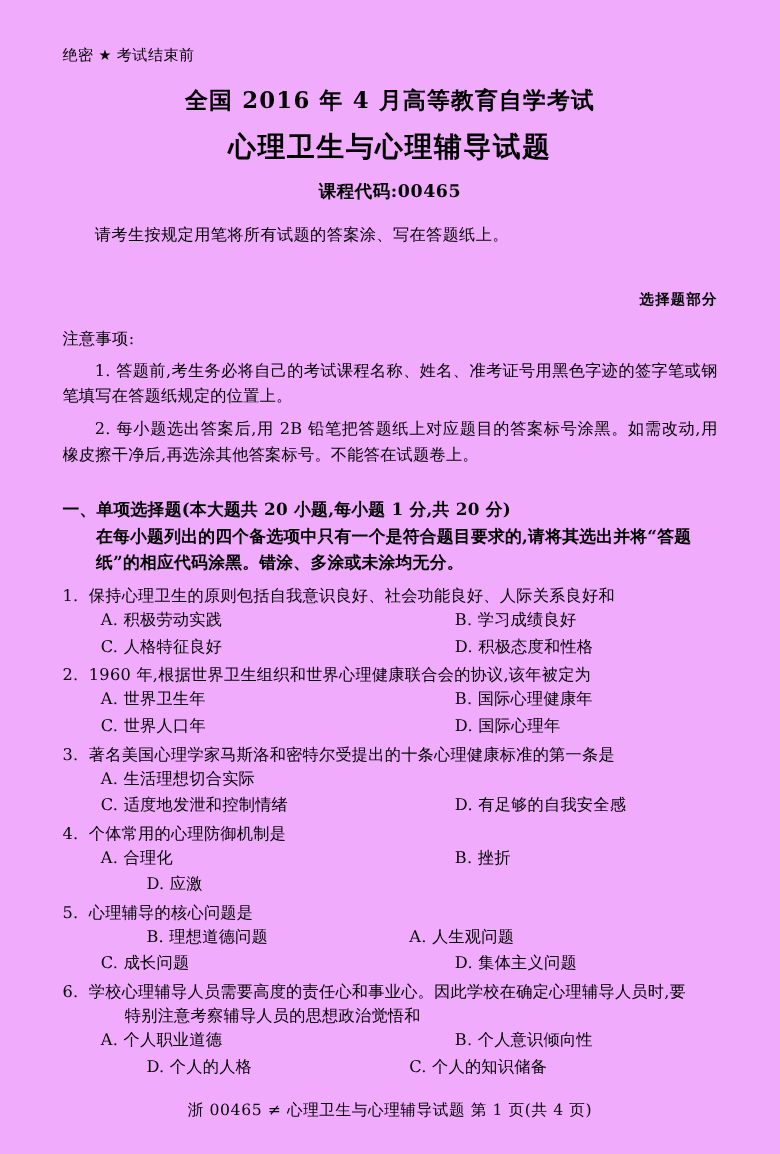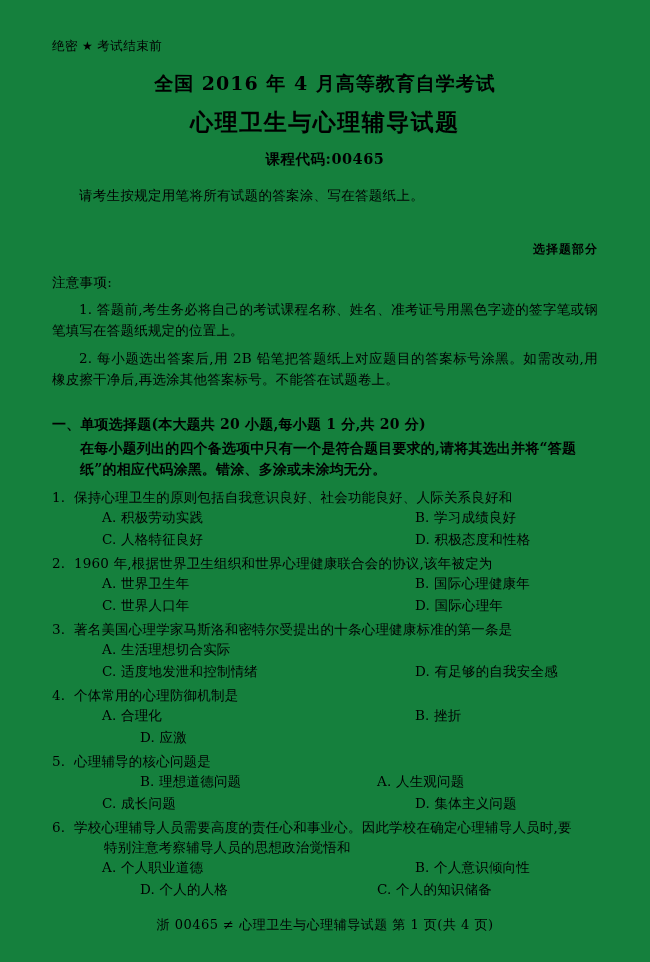--- a/index.html
+++ b/index.html
@@ -8,21 +8,21 @@
     background: #ffffff;
   }
   body {
     font-family: "DejaVu Serif", "Liberation Serif", serif;
     color: #000000;
   }
   .page {
     position: relative;
     width: 650px;
     height: 962px;
-    background: #15803d;
+    background: #f0abfc;
     box-sizing: border-box;
     padding: 38px 52px 10px 52px;
     overflow: hidden;
   }
   .secret-line {
     font-size: 12.5px;
     letter-spacing: 0.5px;
     margin-bottom: 4px;
   }
   .secret-line .star {
@@ -119,21 +119,20 @@
   .opt-row {
     display: flex;
     font-size: 13.5px;
     line-height: 1.62;
     padding-left: 32px;
     letter-spacing: 0.2px;
   }
   .opt {
     flex: 0 0 50%;
     box-sizing: border-box;
-    margin-left: 18px;
   }
   .opt.right {
     padding-left: 38px;
   }
   .footer {
     position: absolute;
     left: 0;
     right: 0;
     bottom: 28px;
     text-align: center;

